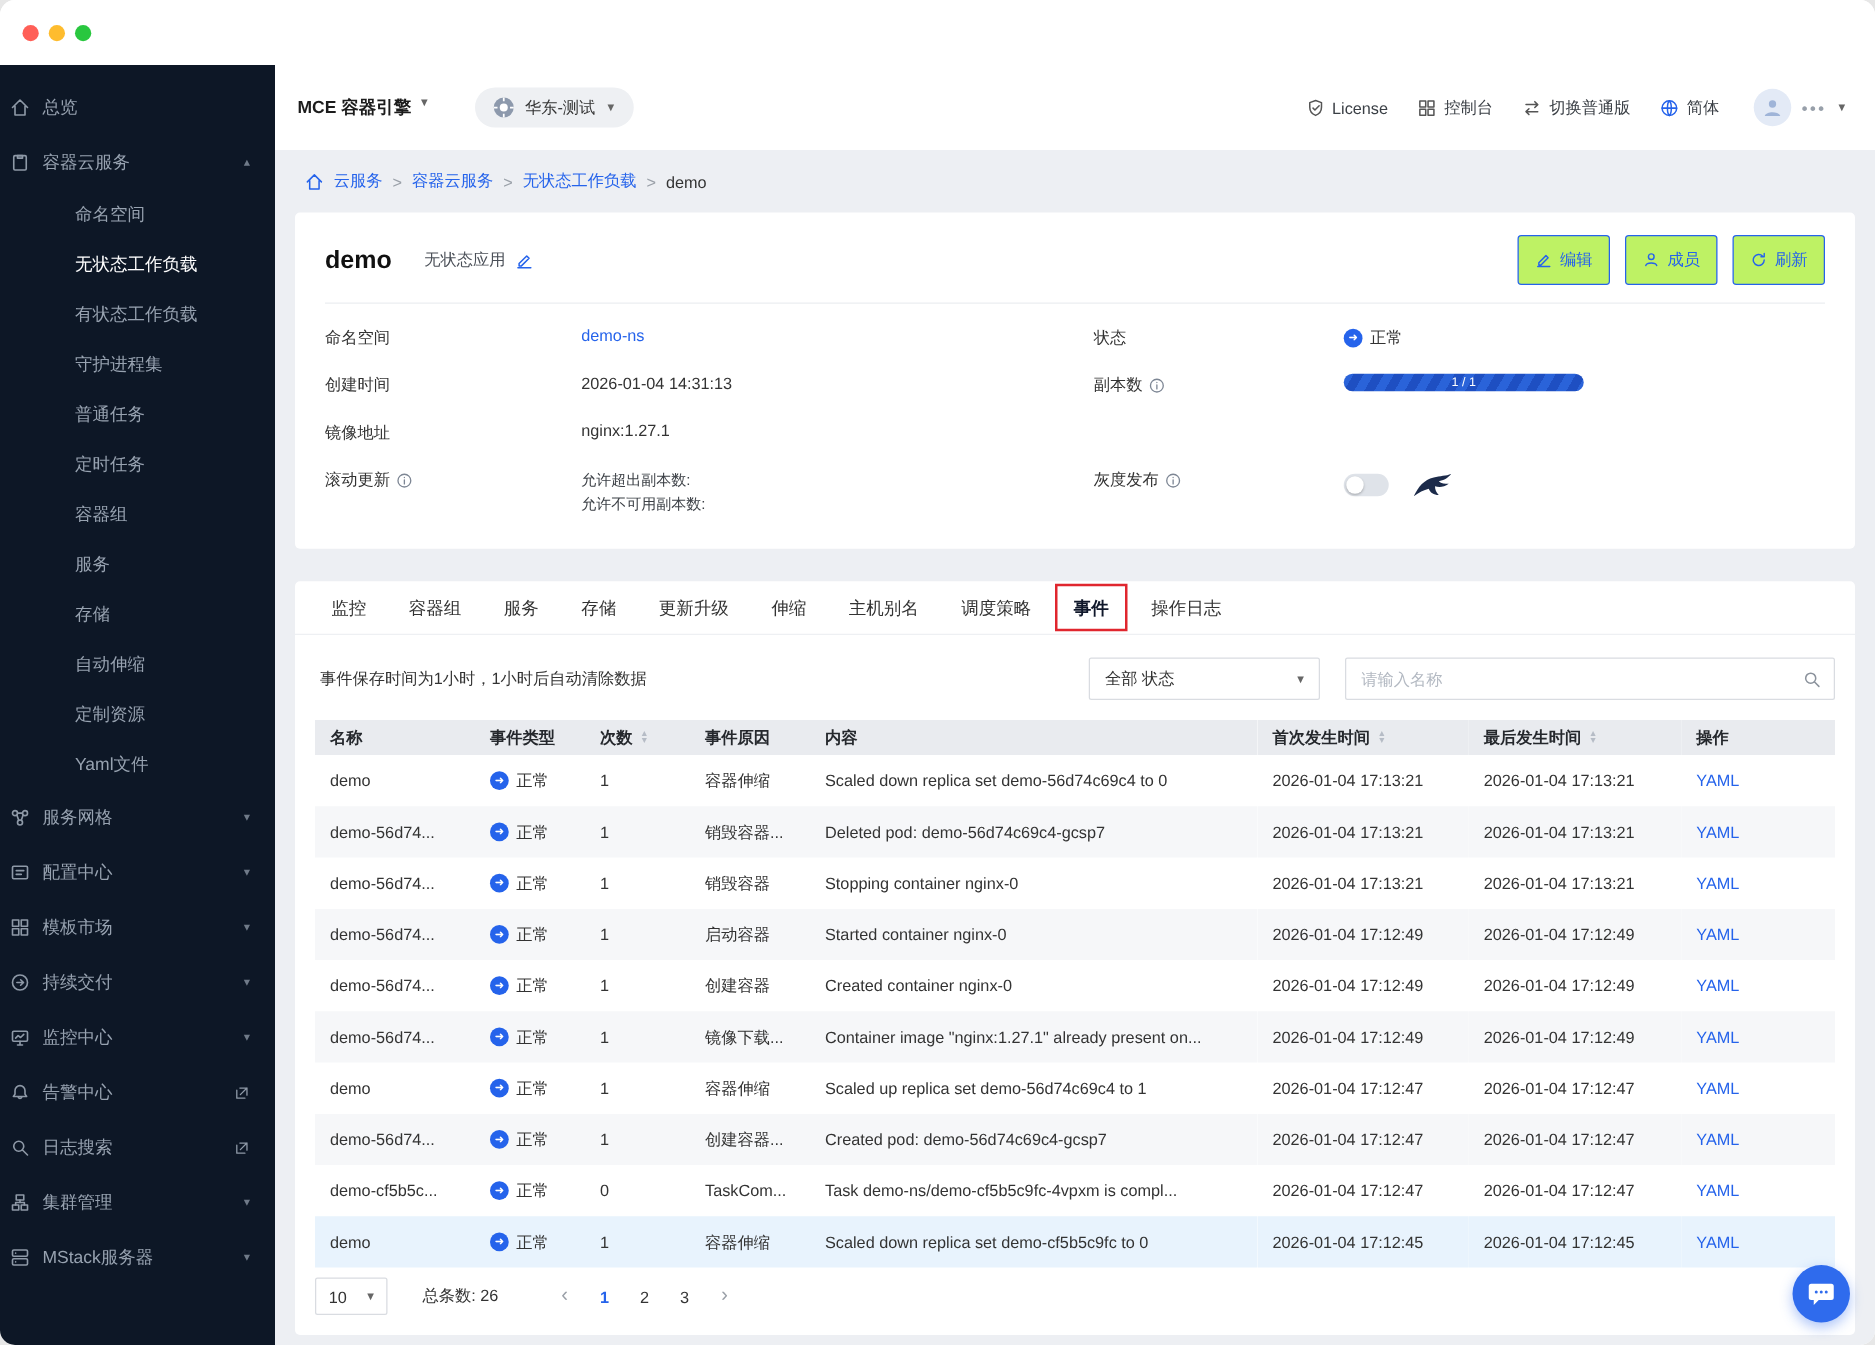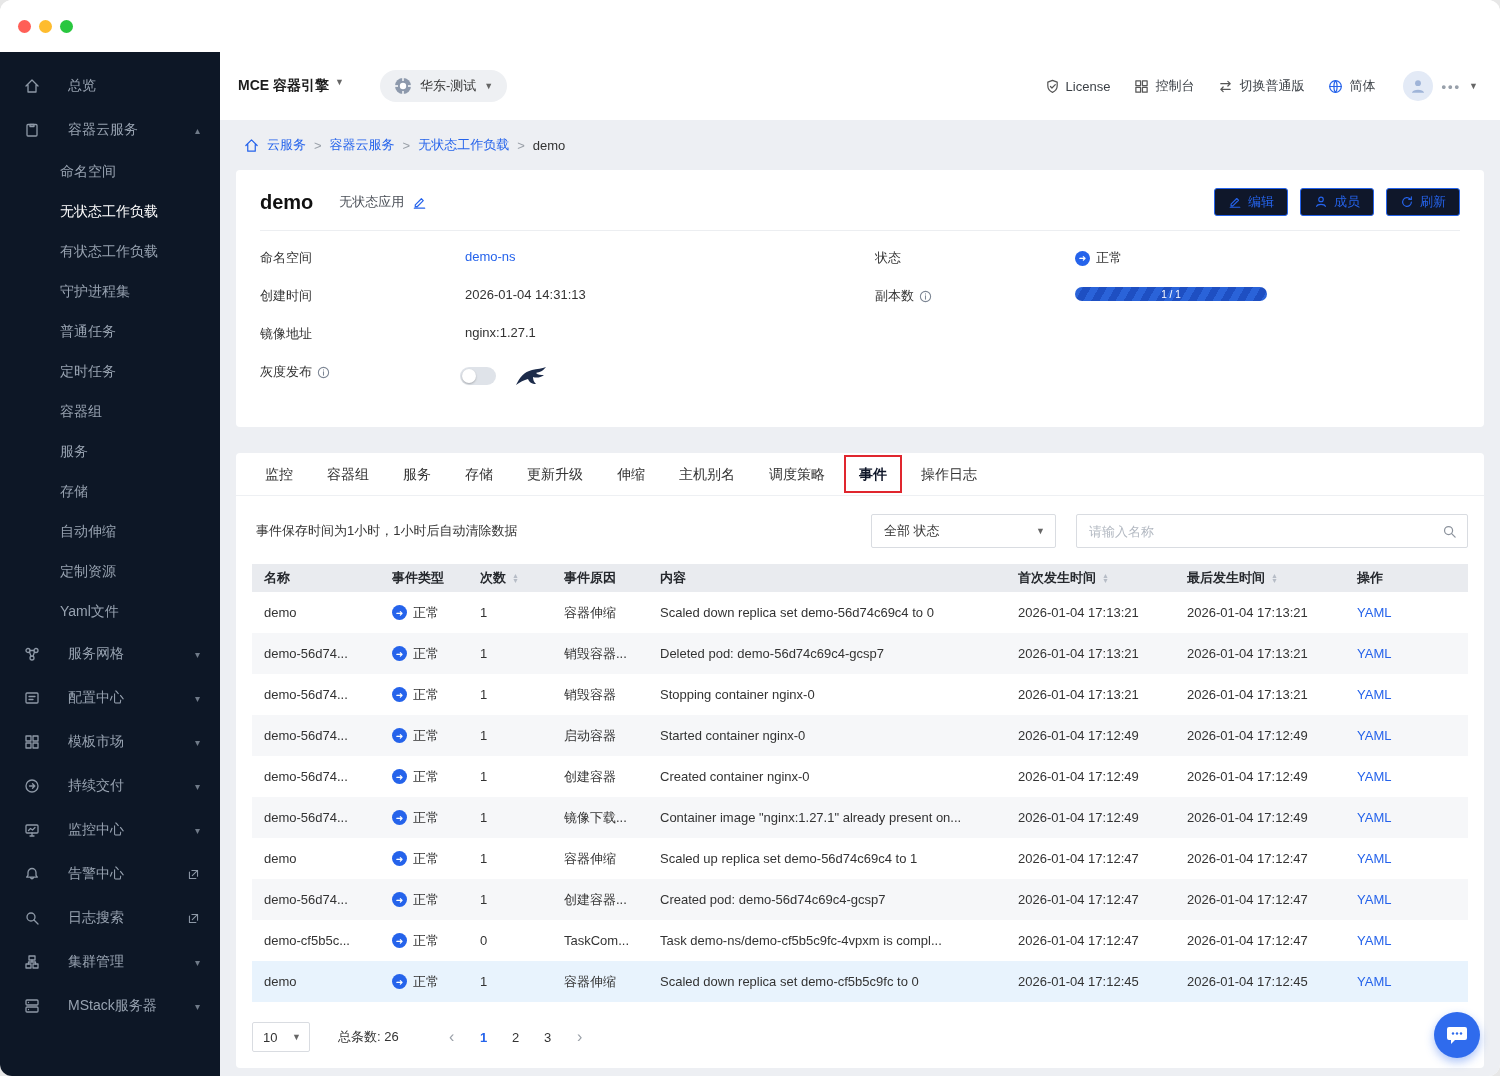--- a/index.html
+++ b/index.html
@@ -24,21 +24,21 @@
   .traffic{display:flex;gap:8px;}
   .light{width:13px;height:13px;border-radius:50%;}
   .light.red{background:#ff5f57;}
   .light.yellow{background:#febc2e;}
   .light.green{background:#29c73f;}
 
   .app{display:flex;height:1024px;}
 
   
   .sidebar{width:220px;background:var(--side-bg);color:var(--side-text);flex:none;padding-top:12px;overflow:hidden;font-size:14px;}
-  .nav-row{height:44px;display:flex;align-items:center;padding:0 20px 0 24px;cursor:pointer;gap:28px;}
+  .nav-row{height:44px;display:flex;align-items:center;padding:0 20px 0 8px;cursor:pointer;gap:10px;}
   .nav-row .lbl{flex:1;white-space:nowrap;}
   .nav-row svg{flex:none;}
   .nav-child{height:40px;display:flex;align-items:center;padding-left:60px;cursor:pointer;white-space:nowrap;}
   .nav-child.active{color:#fff;}
   .chev{font-size:10px;color:#6f7a88;}
   .ext svg{margin-left:auto;}
 
   
   .main{flex:1;background:var(--content-bg);display:flex;flex-direction:column;min-width:0;}
 
@@ -59,21 +59,21 @@
   .crumb-sep{color:#9aa0a8;}
   .crumb-last{color:#333;}
 
   
   .card{background:#fff;border-radius:4px;margin:6px 16px 0 16px;}
   .detail-card{padding:18px 24px 20px 24px;flex:none;}
   .detail-head{display:flex;align-items:center;}
   .detail-title{font-size:20px;font-weight:700;color:#111;}
   .detail-sub{font-size:13px;color:#4a4f57;margin-left:26px;}
   .detail-head .spacer{flex:1;}
-  .btn{display:inline-flex;align-items:center;gap:6px;height:28px;padding:0 13px;border:1px solid var(--blue);color:var(--blue);border-radius:3px;background:#0f172a;font-size:13px;cursor:pointer;margin-left:12px;}
+  .btn{display:inline-flex;align-items:center;gap:6px;height:40px;padding:0 13px;border:1px solid var(--blue);color:var(--blue);border-radius:3px;background:#bef264;font-size:13px;cursor:pointer;margin-left:12px;}
   .divider{height:1px;background:#eceef1;margin:14px 0 16px 0;}
   .field-grid{display:grid;grid-template-columns:615px 1fr;row-gap:0;}
   .f-row{display:flex;align-items:flex-start;min-height:38px;padding-top:2px;font-size:13px;color:var(--text);}
   .f-label{width:205px;flex:none;display:flex;align-items:center;gap:5px;}
   .f-label-r{width:200px;flex:none;display:flex;align-items:center;gap:5px;}
   .f-value{color:var(--text);}
   .link{color:var(--blue);text-decoration:none;cursor:pointer;}
   .small-lines{font-size:12px;line-height:19px;color:#3c4046;}
   .status-val{display:flex;align-items:center;gap:6px;}
   .arrow-badge{width:15px;height:15px;border-radius:50%;background:var(--blue);color:#fff;font-size:9px;display:inline-flex;align-items:center;justify-content:center;flex:none;}
@@ -384,20 +384,33 @@
                 <span>1 / 1</span>
               </span>
           </div>
 
           <div class="f-row">
             <span class="f-label">镜像地址</span>
             <span class="f-value">nginx:1.27.1</span>
           </div>
           <div class="f-row"></div>
 
+          <div class="f-row" style="min-height:46px">
+            <span class="f-label">
+              <span>滚动更新</span>
+              <svg class="ico" width="13" height="13" viewBox="0 0 16 16" style="color:#7d8694">
+                  <circle cx="8" cy="8" r="6.3"></circle>
+                  <path d="M8 7.2 v4 M8 4.8 v.2"></path>
+                </svg>
+            </span>
+            <span class="small-lines">
+              <div>允许超出副本数:</div>
+              <div>允许不可用副本数:</div>
+            </span>
+          </div>
           <div class="f-row" style="min-height:46px">
             <span class="f-label-r">
               <span>灰度发布</span>
               <svg class="ico" width="13" height="13" viewBox="0 0 16 16" style="color:#7d8694">
                   <circle cx="8" cy="8" r="6.3"></circle>
                   <path d="M8 7.2 v4 M8 4.8 v.2"></path>
                 </svg>
             </span>
             <span class="gray-row">
               <span class="toggle"></span>

